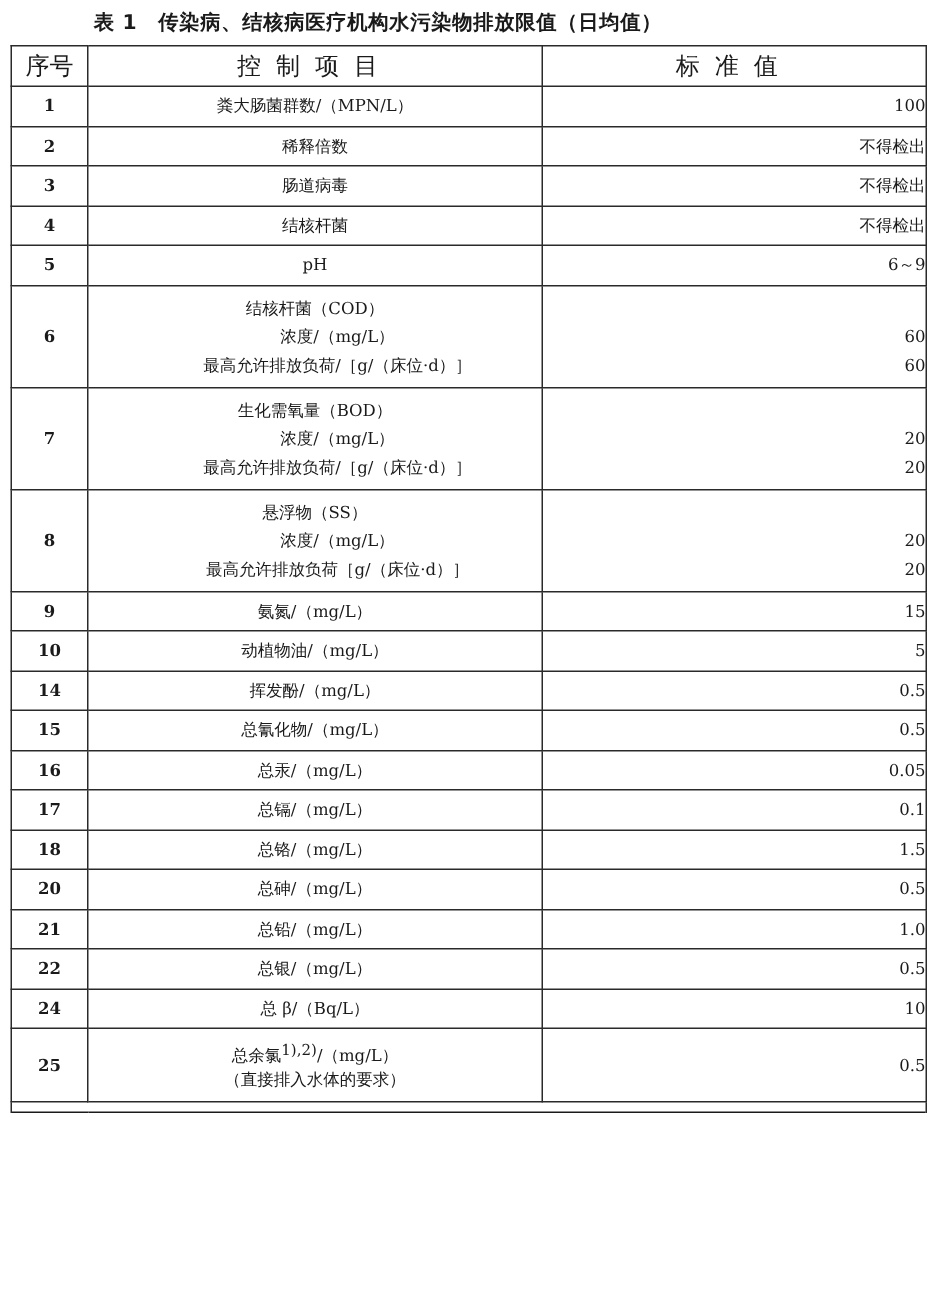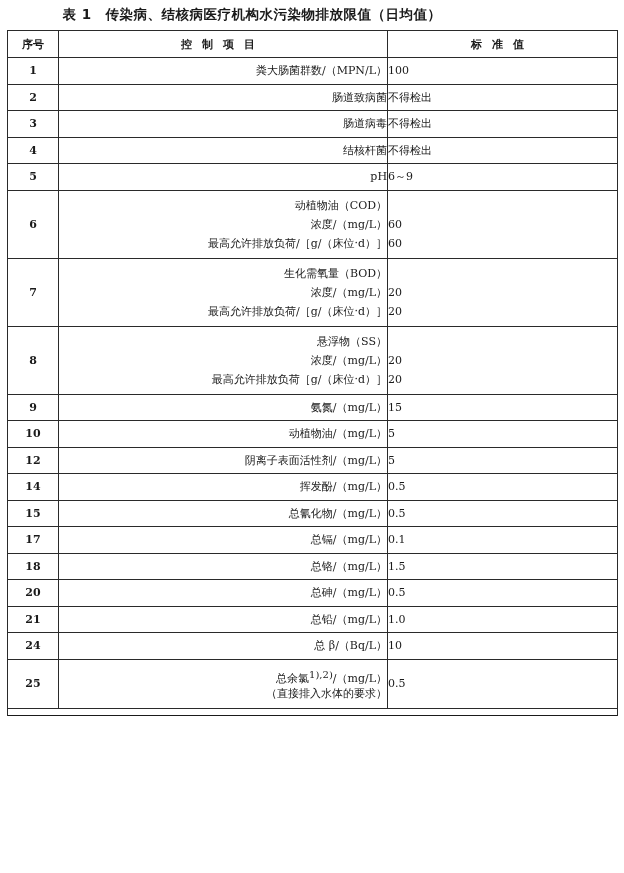--- a/index.html
+++ b/index.html
@@ -14,26 +14,26 @@
     font-weight: bold; font-size: 13.5px; letter-spacing: 0.5px;
   }
   table {
     position: absolute; left: 7px; top: 30px; width: 611px;
     border-collapse: collapse; font-size: 11px;
   }
   td, th {
     border: 1px solid #2a2a2a; padding: 0; vertical-align: middle;
   }
   table { border: 1.5px solid #1a1a1a; }
-  th { font-weight: bold; height: 26px; font-size: 11px; }
+  th { font-weight: normal; height: 26px; font-size: 16px; }
   th.c-no { font-family: "DejaVu Sans", "Liberation Sans", sans-serif; }
   th.c-item, th.c-val { letter-spacing: 10px; }
   td.c-no { width: 50px; text-align: center; font-weight: bold; }
-  td.c-item { width: 302px; padding-left: 26px; text-align: right; margin-left: 32px; }
-  td.c-val { text-align: left; }
+  td.c-item { width: 302px; text-align: center; margin-left: 32px; }
+  td.c-val { text-align: right; }
   tr.single td { height: 25.5px; }
   .line { height: 19px; line-height: 19px; white-space: nowrap; }
   .indent { padding-left: 30px; }
   .multi td { padding-top: 5px; padding-bottom: 5px; }
   sup { font-size: 10px; vertical-align: 4px; }
   .bottom-cell { height: 6px; border-bottom: none; }
 </style>
 </head>
 <body>
 
@@ -49,21 +49,21 @@
   </thead>
   <tbody>
 
     <tr class="single">
       <td class="c-no">1</td>
       <td class="c-item">粪大肠菌群数/（MPN/L）</td>
       <td class="c-val">100</td>
     </tr>
     <tr class="single">
       <td class="c-no">2</td>
-      <td class="c-item">肠道致病菌</td>
+      <td class="c-item">稀释倍数</td>
       <td class="c-val">不得检出</td>
     </tr>
     <tr class="single">
       <td class="c-no">3</td>
       <td class="c-item">肠道病毒</td>
       <td class="c-val">不得检出</td>
     </tr>
     <tr class="single">
       <td class="c-no">4</td>
       <td class="c-item">结核杆菌</td>
@@ -71,21 +71,21 @@
     </tr>
     <tr class="single">
       <td class="c-no">5</td>
       <td class="c-item">pH</td>
       <td class="c-val">6～9</td>
     </tr>
 
     <tr class="multi">
       <td class="c-no">6</td>
       <td class="c-item">
-        <div class="line">动植物油（COD）</div>
+        <div class="line">结核杆菌（COD）</div>
         <div class="line indent">浓度/（mg/L）</div>
         <div class="line indent">最高允许排放负荷/［g/（床位·d）］</div>
       </td>
       <td class="c-val">
         <div class="line"></div>
         <div class="line">60</div>
         <div class="line">60</div>
       </td>
     </tr>
 
@@ -121,53 +121,58 @@
       <td class="c-no">9</td>
       <td class="c-item">氨氮/（mg/L）</td>
       <td class="c-val">15</td>
     </tr>
     <tr class="single">
       <td class="c-no">10</td>
       <td class="c-item">动植物油/（mg/L）</td>
       <td class="c-val">5</td>
     </tr>
     <tr class="single">
-      <td class="c-no">12</td>
-      <td class="c-item">阴离子表面活性剂/（mg/L）</td>
-      <td class="c-val">5</td>
-    </tr>
-    <tr class="single">
       <td class="c-no">14</td>
       <td class="c-item">挥发酚/（mg/L）</td>
       <td class="c-val">0.5</td>
     </tr>
     <tr class="single">
       <td class="c-no">15</td>
       <td class="c-item">总氰化物/（mg/L）</td>
       <td class="c-val">0.5</td>
+    </tr>
+    <tr class="single">
+      <td class="c-no">16</td>
+      <td class="c-item">总汞/（mg/L）</td>
+      <td class="c-val">0.05</td>
     </tr>
     <tr class="single">
       <td class="c-no">17</td>
       <td class="c-item">总镉/（mg/L）</td>
       <td class="c-val">0.1</td>
     </tr>
     <tr class="single">
       <td class="c-no">18</td>
       <td class="c-item">总铬/（mg/L）</td>
       <td class="c-val">1.5</td>
     </tr>
     <tr class="single">
       <td class="c-no">20</td>
       <td class="c-item">总砷/（mg/L）</td>
       <td class="c-val">0.5</td>
     </tr>
     <tr class="single">
       <td class="c-no">21</td>
       <td class="c-item">总铅/（mg/L）</td>
       <td class="c-val">1.0</td>
+    </tr>
+    <tr class="single">
+      <td class="c-no">22</td>
+      <td class="c-item">总银/（mg/L）</td>
+      <td class="c-val">0.5</td>
     </tr>
     <tr class="single">
       <td class="c-no">24</td>
       <td class="c-item">总 β/（Bq/L）</td>
       <td class="c-val">10</td>
     </tr>
 
     <tr class="multi">
       <td class="c-no">25</td>
       <td class="c-item">

